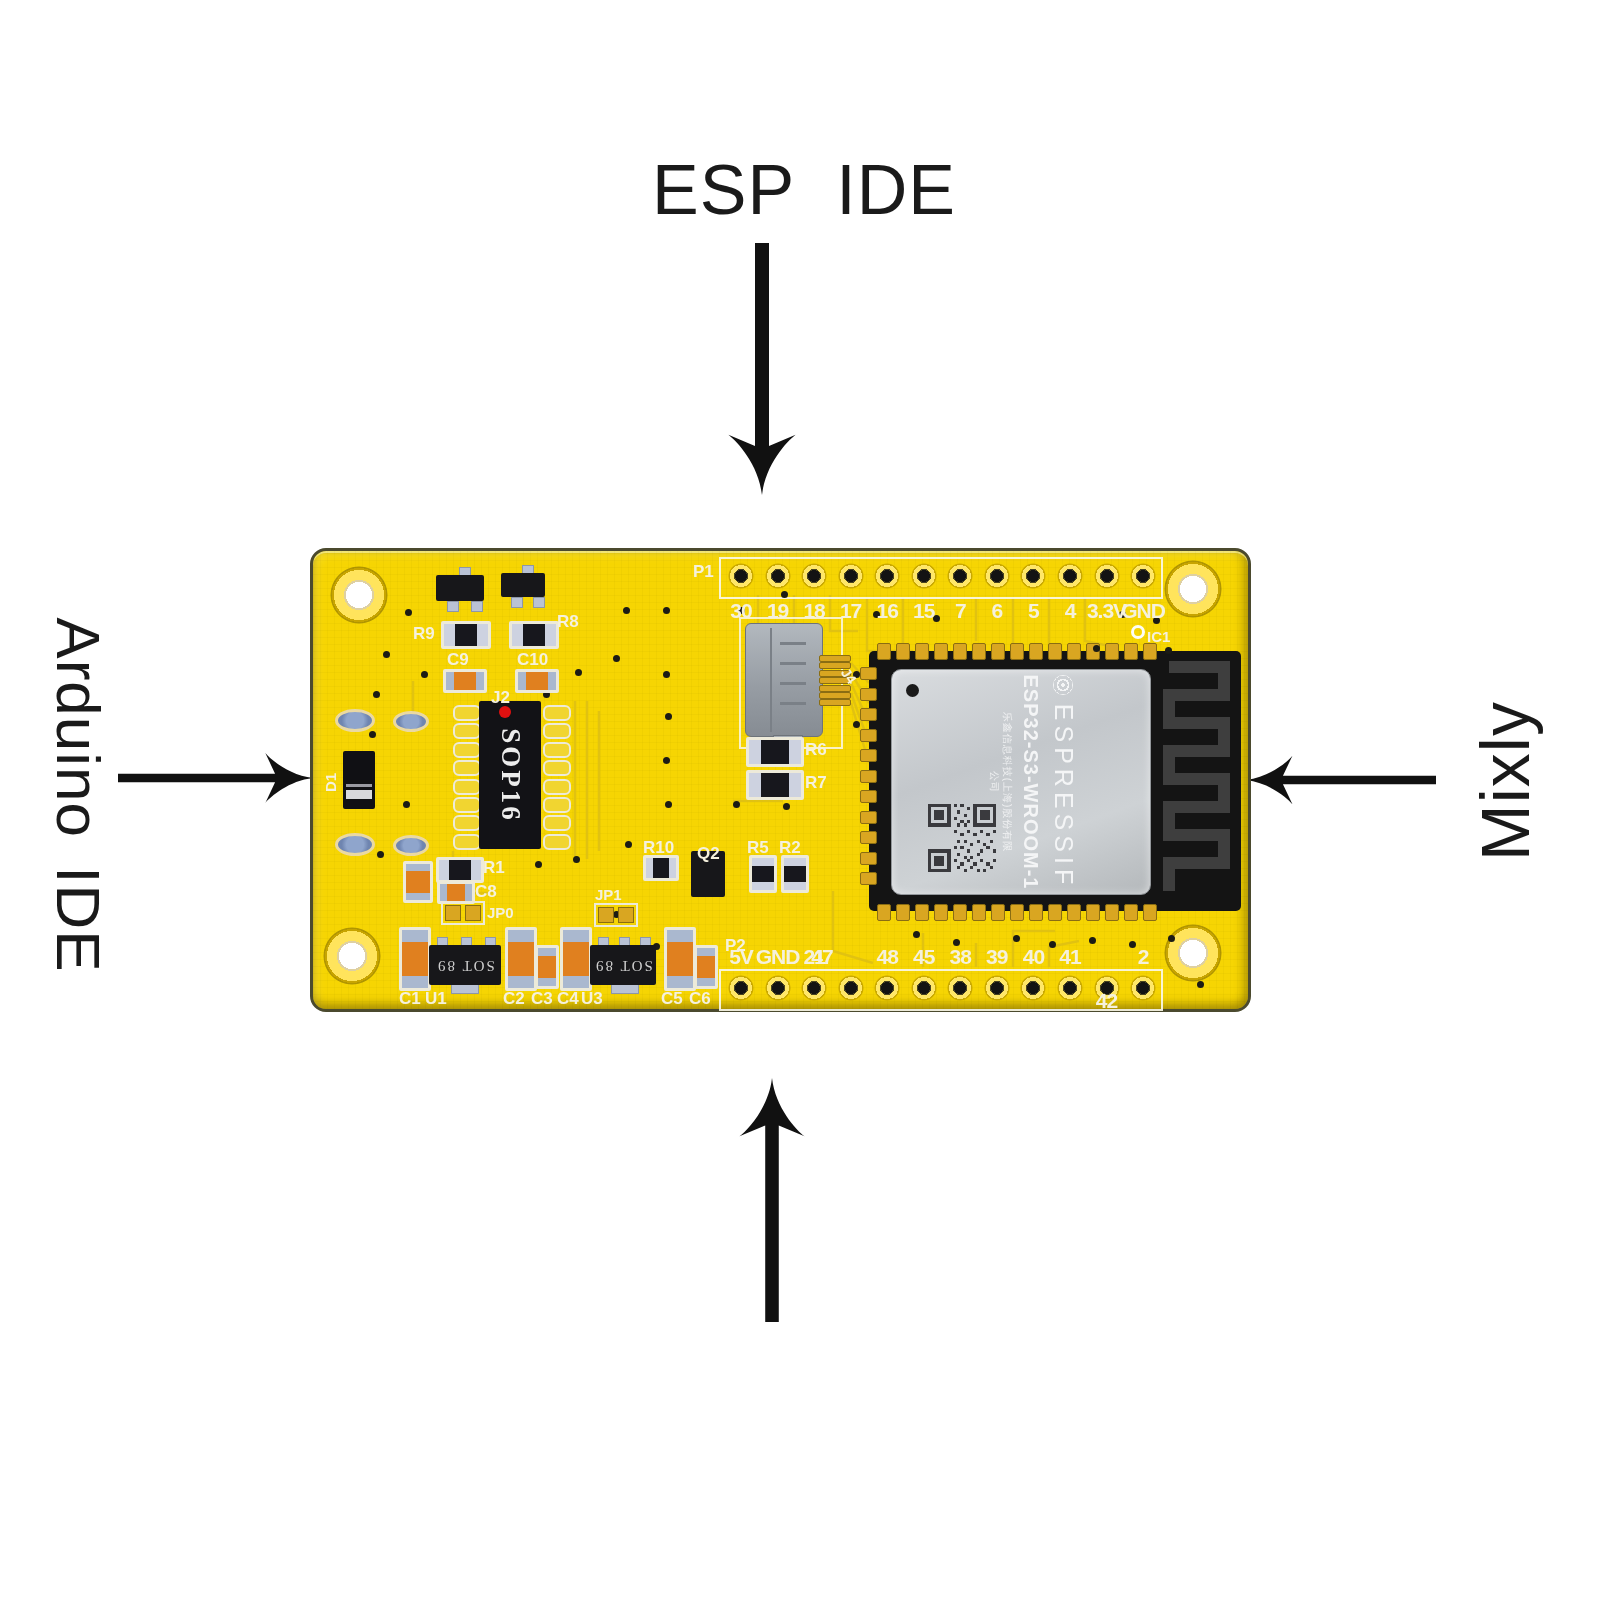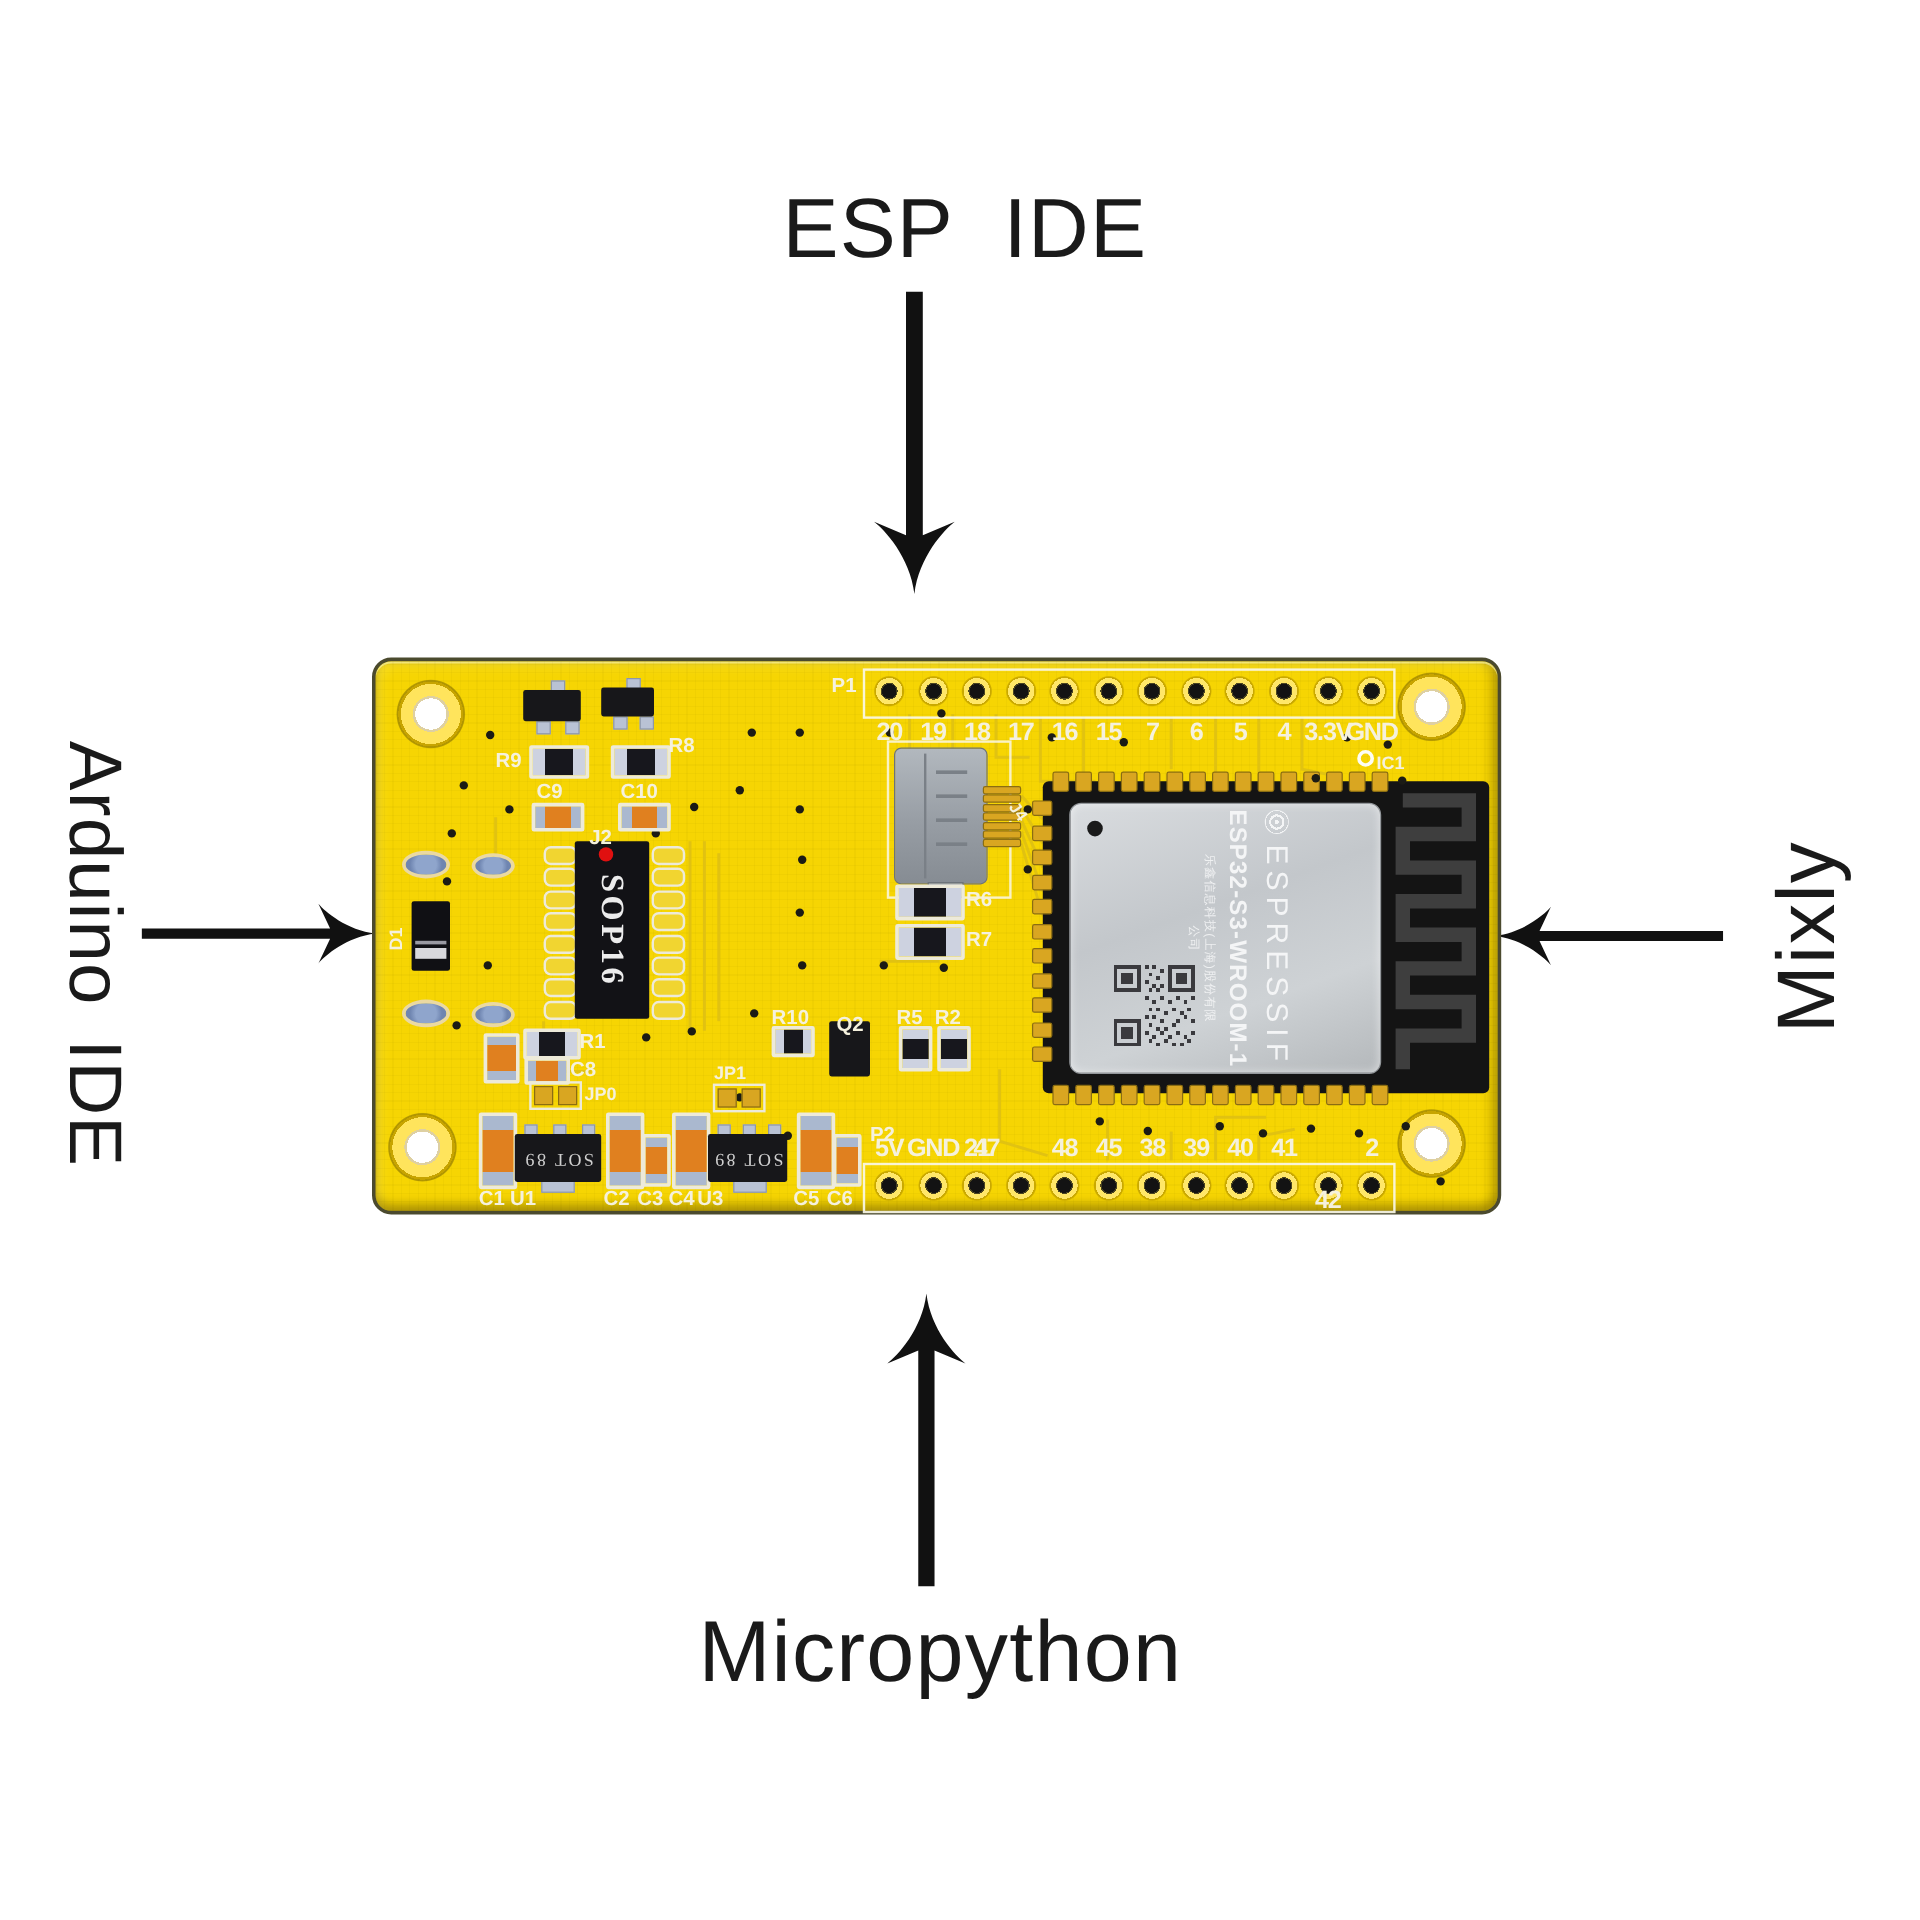--- a/index.html
+++ b/index.html
@@ -92,21 +92,20 @@
   .reddot{position:absolute;left:186px;top:155px;width:12px;height:12px;border-radius:50%;background:#e01010;z-index:4;}
 </style>
 </head>
 <body>
 
 <div class="stage">
 
   <div class="anno anno-top">ESP IDE</div>
   <div class="anno anno-left">Arduino IDE</div>
   <div class="anno anno-right">Mixly</div>
-  <div class="anno anno-bottom">Micropython</div>
 
   <svg class="arrow-svg" style="left:727px;top:243px" width="70" height="252" viewBox="0 0 100 360">
     <path fill="#111111" d="M40,0 L60,0 L60,290 L98,274 C86,283 55,316 50,360 C45,316 14,283 2,274 L40,290 Z"></path>
   </svg>
   <svg class="arrow-svg" style="left:737px;top:1078px" width="70" height="244" viewBox="0 0 100 360">
     <path fill="#111111" d="M40,360 L60,360 L60,70 L98,86 C86,77 55,44 50,0 C45,44 14,77 2,86 L40,70 Z"></path>
   </svg>
   <svg class="arrow-svg" style="left:118px;top:746px" width="195" height="64" viewBox="0 0 360 100">
     <path fill="#111111" d="M0,42 L290,42 L272,4 C282,16 316,45 360,50 C316,55 282,84 272,96 L290,58 L0,58 Z"></path>
   </svg>
@@ -323,21 +322,21 @@
     <div class="capv" style="left:381px;top:394px;width:18px;height:38px"></div>
     <div class="silk" style="left:86px;top:439px">C1</div>
     <div class="silk" style="left:112px;top:439px">U1</div>
     <div class="silk" style="left:190px;top:439px">C2</div>
     <div class="silk" style="left:218px;top:439px">C3</div>
     <div class="silk" style="left:244px;top:439px">C4</div>
     <div class="silk" style="left:268px;top:439px">U3</div>
     <div class="silk" style="left:348px;top:439px">C5</div>
     <div class="silk" style="left:376px;top:439px">C6</div>
   <div class="phole" style="left: 415px; top: 12px;"></div>
-      <div class="pinlbl" style="left: 406px; top: 48px;">20</div>
+      <div class="pinlbl" style="left: 406px; top: 48px;">30</div>
       <div class="phole" style="left: 451.6px; top: 12px;"></div>
       <div class="pinlbl" style="left: 442.6px; top: 48px;">19</div>
       <div class="phole" style="left: 488.1px; top: 12px;"></div>
       <div class="pinlbl" style="left: 479.1px; top: 48px;">18</div>
       <div class="phole" style="left: 524.6px; top: 12px;"></div>
       <div class="pinlbl" style="left: 515.6px; top: 48px;">17</div>
       <div class="phole" style="left: 561.2px; top: 12px;"></div>
       <div class="pinlbl" style="left: 552.2px; top: 48px;">16</div>
       <div class="phole" style="left: 597.8px; top: 12px;"></div>
       <div class="pinlbl" style="left: 588.8px; top: 48px;">15</div>

